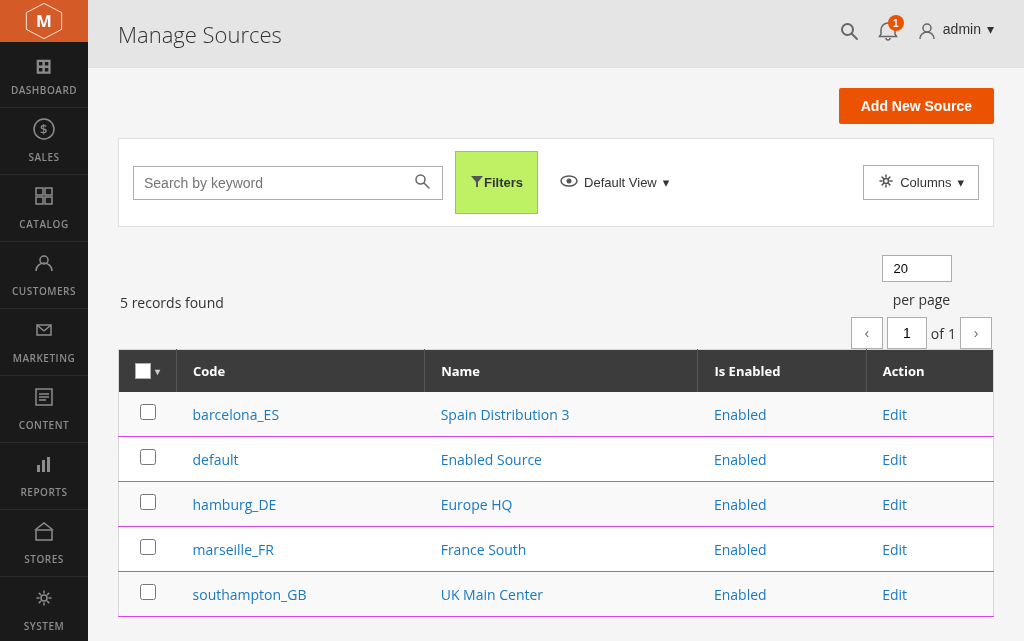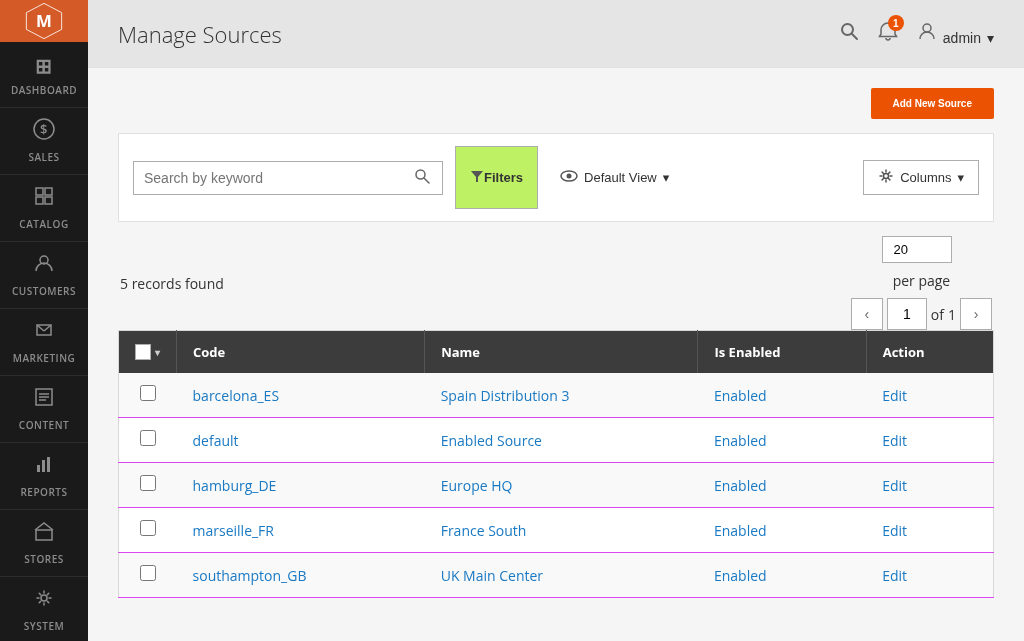--- a/index.html
+++ b/index.html
@@ -99,21 +99,21 @@
       font-weight: 700;
       border-radius: 50%;
       width: 16px;
       height: 16px;
       display: flex;
       align-items: center;
       justify-content: center;
     }
     .admin-btn {
       display: flex;
-      align-items: flex-end;
+      align-items: flex-start;
       gap: 6px;
       cursor: pointer;
       background: none;
       border: none;
       font-size: 14px;
       color: #333;
     }
     .admin-avatar {
       font-size: 20px;
       color: #666;
@@ -132,32 +132,32 @@
       background: #f5f5f5;
       padding: 20px 0 14px 0;
       display: flex;
       justify-content: flex-end;
     }
     .add-source-btn {
       background: #eb5202;
       color: #fff;
       border: none;
       padding: 10px 22px;
-      font-size: 10px;
+      font-size: 14px;
       font-weight: 600;
       cursor: pointer;
       border-radius: 2px;
     }
 
     
     .toolbar {
       display: flex;
       align-items: center;
       gap: 12px;
-      margin-bottom: 14px;
+      margin-bottom: 28px;
       background: #fff;
       padding: 12px 14px;
       border: 1px solid #e0e0e0;
     }
     .search-box {
       display: flex;
       align-items: center;
       border: 1px solid #adadad;
       background: #fff;
       padding: 6px 10px;

